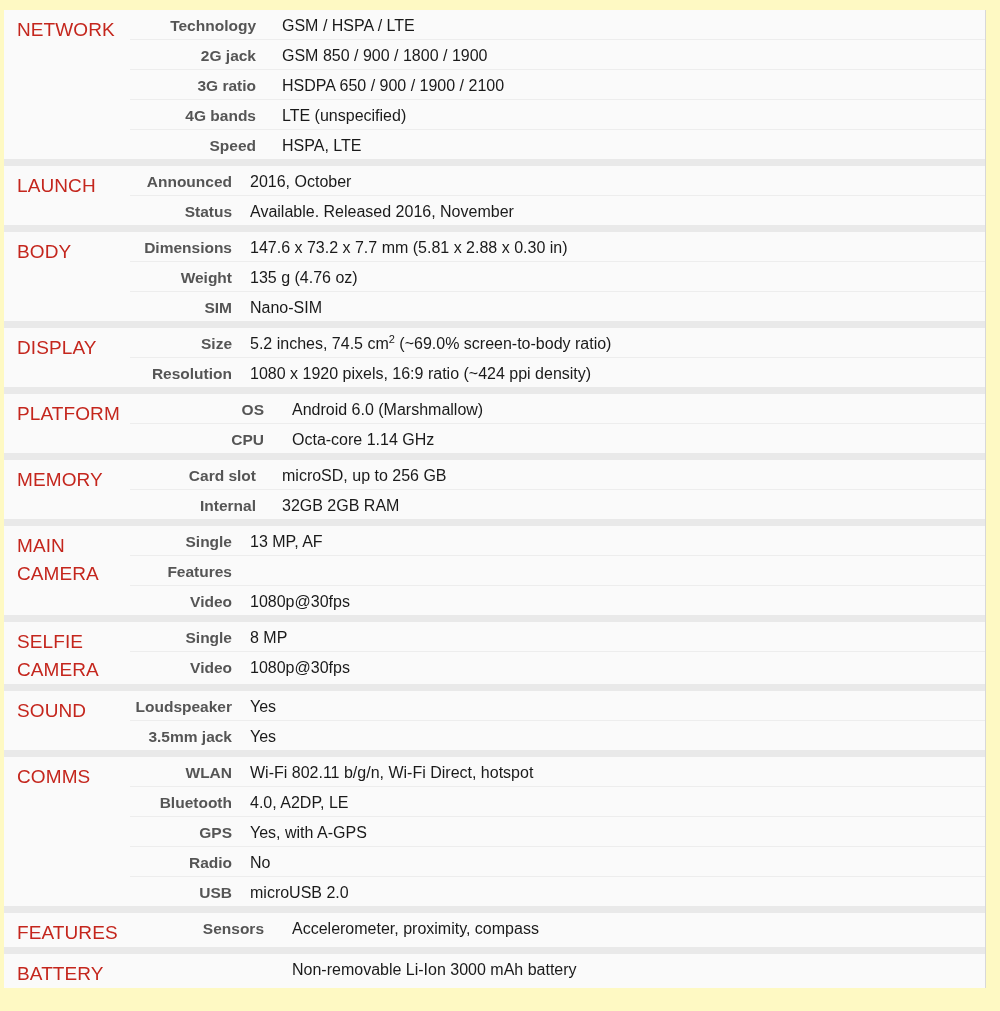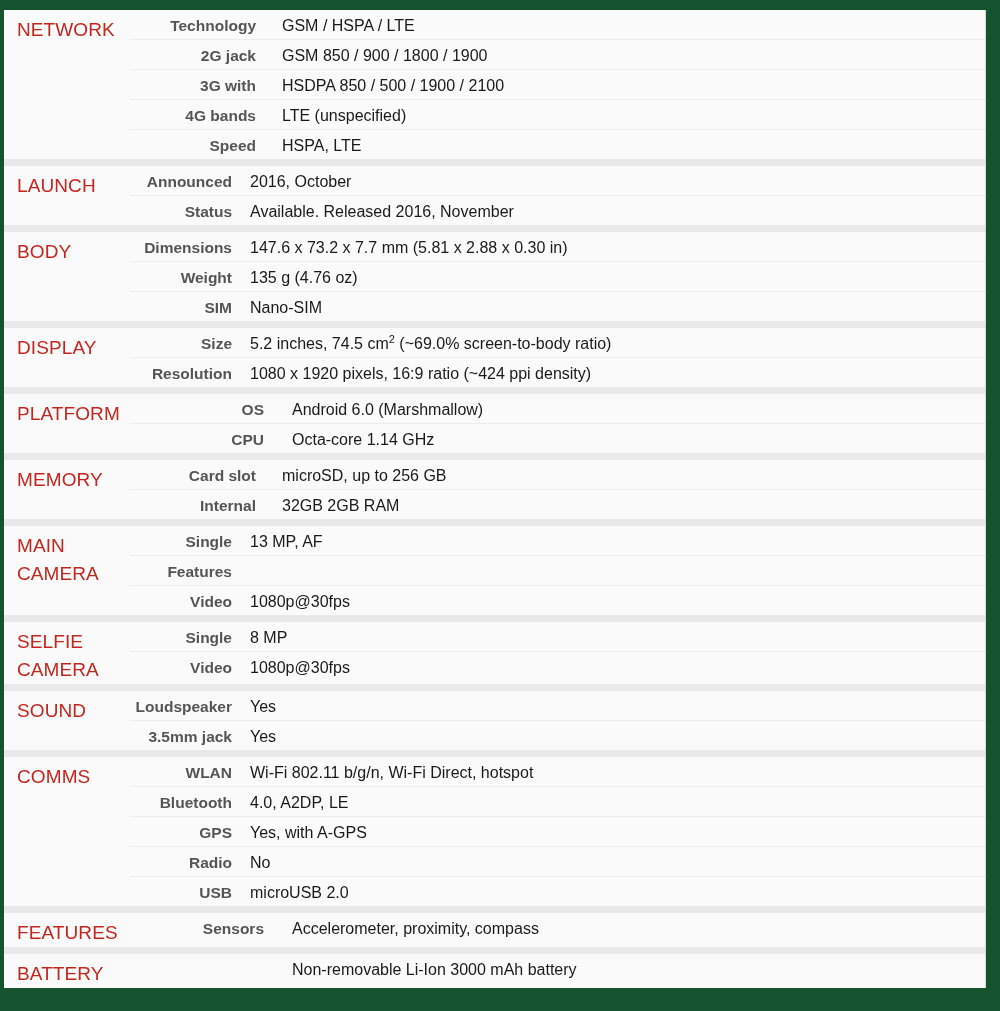--- a/index.html
+++ b/index.html
@@ -6,21 +6,21 @@
   html, body {
     margin: 0;
     padding: 0;
     background: #ffffff;
     font-family: "Liberation Sans", sans-serif;
   }
   #page {
     width: 1000px;
     height: 1011px;
     position: relative;
-    background: #14532d;
+    background: #fef9c3;
     overflow: hidden;
   }
   .spec-table {
     position: absolute;
     left: 4px;
     top: 10px;
     width: 982px;
     background: #fafafa;
     border-right: 1px solid #d8d8d8;
   }
@@ -100,22 +100,22 @@
         <div class="rows med">
           <div class="row">
             <div class="lbl">Technology</div>
             <div class="val">GSM / HSPA / LTE</div>
           </div>
           <div class="row">
             <div class="lbl">2G jack</div>
             <div class="val">GSM 850 / 900 / 1800 / 1900</div>
           </div>
           <div class="row">
-            <div class="lbl">3G with</div>
-            <div class="val">HSDPA 850 / 500 / 1900 / 2100</div>
+            <div class="lbl">3G ratio</div>
+            <div class="val">HSDPA 650 / 900 / 1900 / 2100</div>
           </div>
           <div class="row">
             <div class="lbl">4G bands</div>
             <div class="val">LTE (unspecified)</div>
           </div>
           <div class="row">
             <div class="lbl">Speed</div>
             <div class="val">HSPA, LTE</div>
           </div>
         </div>

